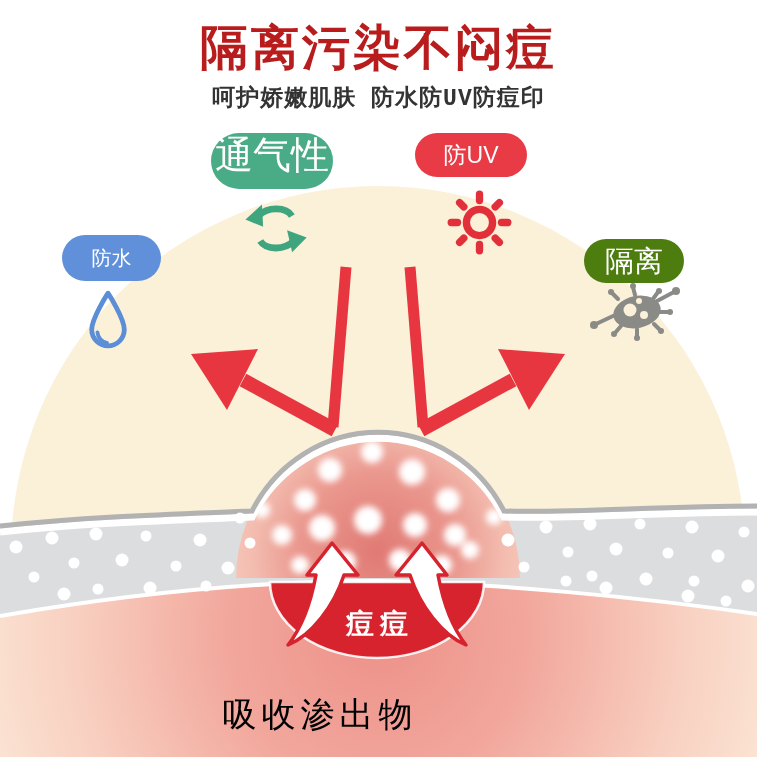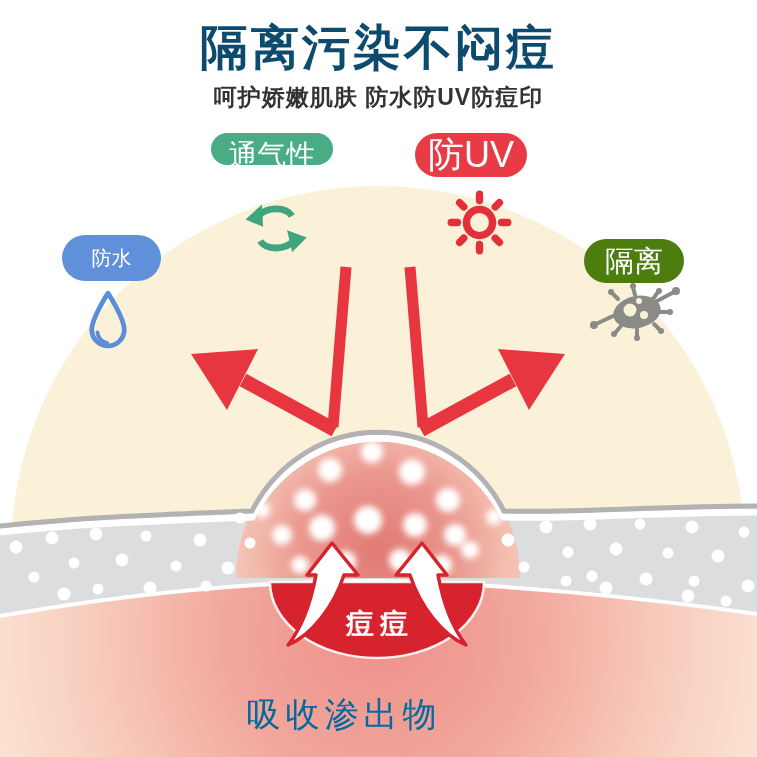--- a/index.html
+++ b/index.html
@@ -3,42 +3,42 @@
 <meta charset="utf-8">
 <style>
   html,body{margin:0;padding:0;background:#ffffff;}
   #stage{
     position:relative;width:757px;height:757px;overflow:hidden;background:#ffffff;
     font-family:"Liberation Sans","DejaVu Sans",sans-serif;
   }
   #scene{position:absolute;left:0;top:0;width:757px;height:757px;}
   .title{
     position:absolute;left:0;top:16px;width:757px;text-align:center;
-    font-size:48px;font-weight:700;letter-spacing:3px;color:#0c4a6e;
+    font-size:48px;font-weight:700;letter-spacing:3px;color:#b91c1c;
   }
   .subtitle{
     position:absolute;left:0;top:82px;width:757px;text-align:center;
-    font-size:23px;font-weight:600;letter-spacing:1px;color:#333333;
+    font-size:23px;font-weight:600;letter-spacing:1px;color:#333333;font-family:Liberation Mono, monospace;
   }
   .pill{
     position:absolute;border-radius:999px;color:#ffffff;text-align:center;
     font-weight:500;white-space:nowrap;
   }
-  .pill-breath{left:211px;top:133px;width:122px;height:32px;line-height:45px;font-size:29px;background:#4aab87;}
-  .pill-uv{left:415px;top:133px;width:112px;height:44px;line-height:44px;font-size:36px;background:#e83b45;}
+  .pill-breath{left:211px;top:133px;width:122px;height:56px;line-height:45px;font-size:38px;background:#4aab87;}
+  .pill-uv{left:415px;top:133px;width:112px;height:44px;line-height:44px;font-size:23px;background:#e83b45;}
   .pill-water{left:62px;top:235px;width:99px;height:46px;line-height:46px;font-size:20px;background:#6190da;}
   .pill-iso{left:584px;top:239px;width:100px;height:44px;line-height:44px;font-size:29px;background:#4d7c0f;}
   .icon{position:absolute;}
   .icon-cycle{left:245px;top:192px;width:62px;height:72px;}
   .icon-sun{left:446px;top:189px;width:67px;height:67px;}
   .icon-drop{left:85px;top:287px;width:46px;height:66px;}
   .icon-germ{left:587px;top:282px;width:98px;height:62px;}
   .caption{
     position:absolute;left:0;top:692px;width:640px;text-align:center;
-    font-size:34px;font-weight:500;letter-spacing:5px;color:#0369a1;padding-left:24px;
+    font-size:34px;font-weight:500;letter-spacing:5px;color:#000000;
   }
 </style>
 </head>
 <body>
 
 <div id="stage">
 
   <svg id="scene" viewBox="0 0 757 757">
     <defs>
       <radialGradient id="skinGrad" gradientUnits="userSpaceOnUse" cx="378" cy="635" r="430">

